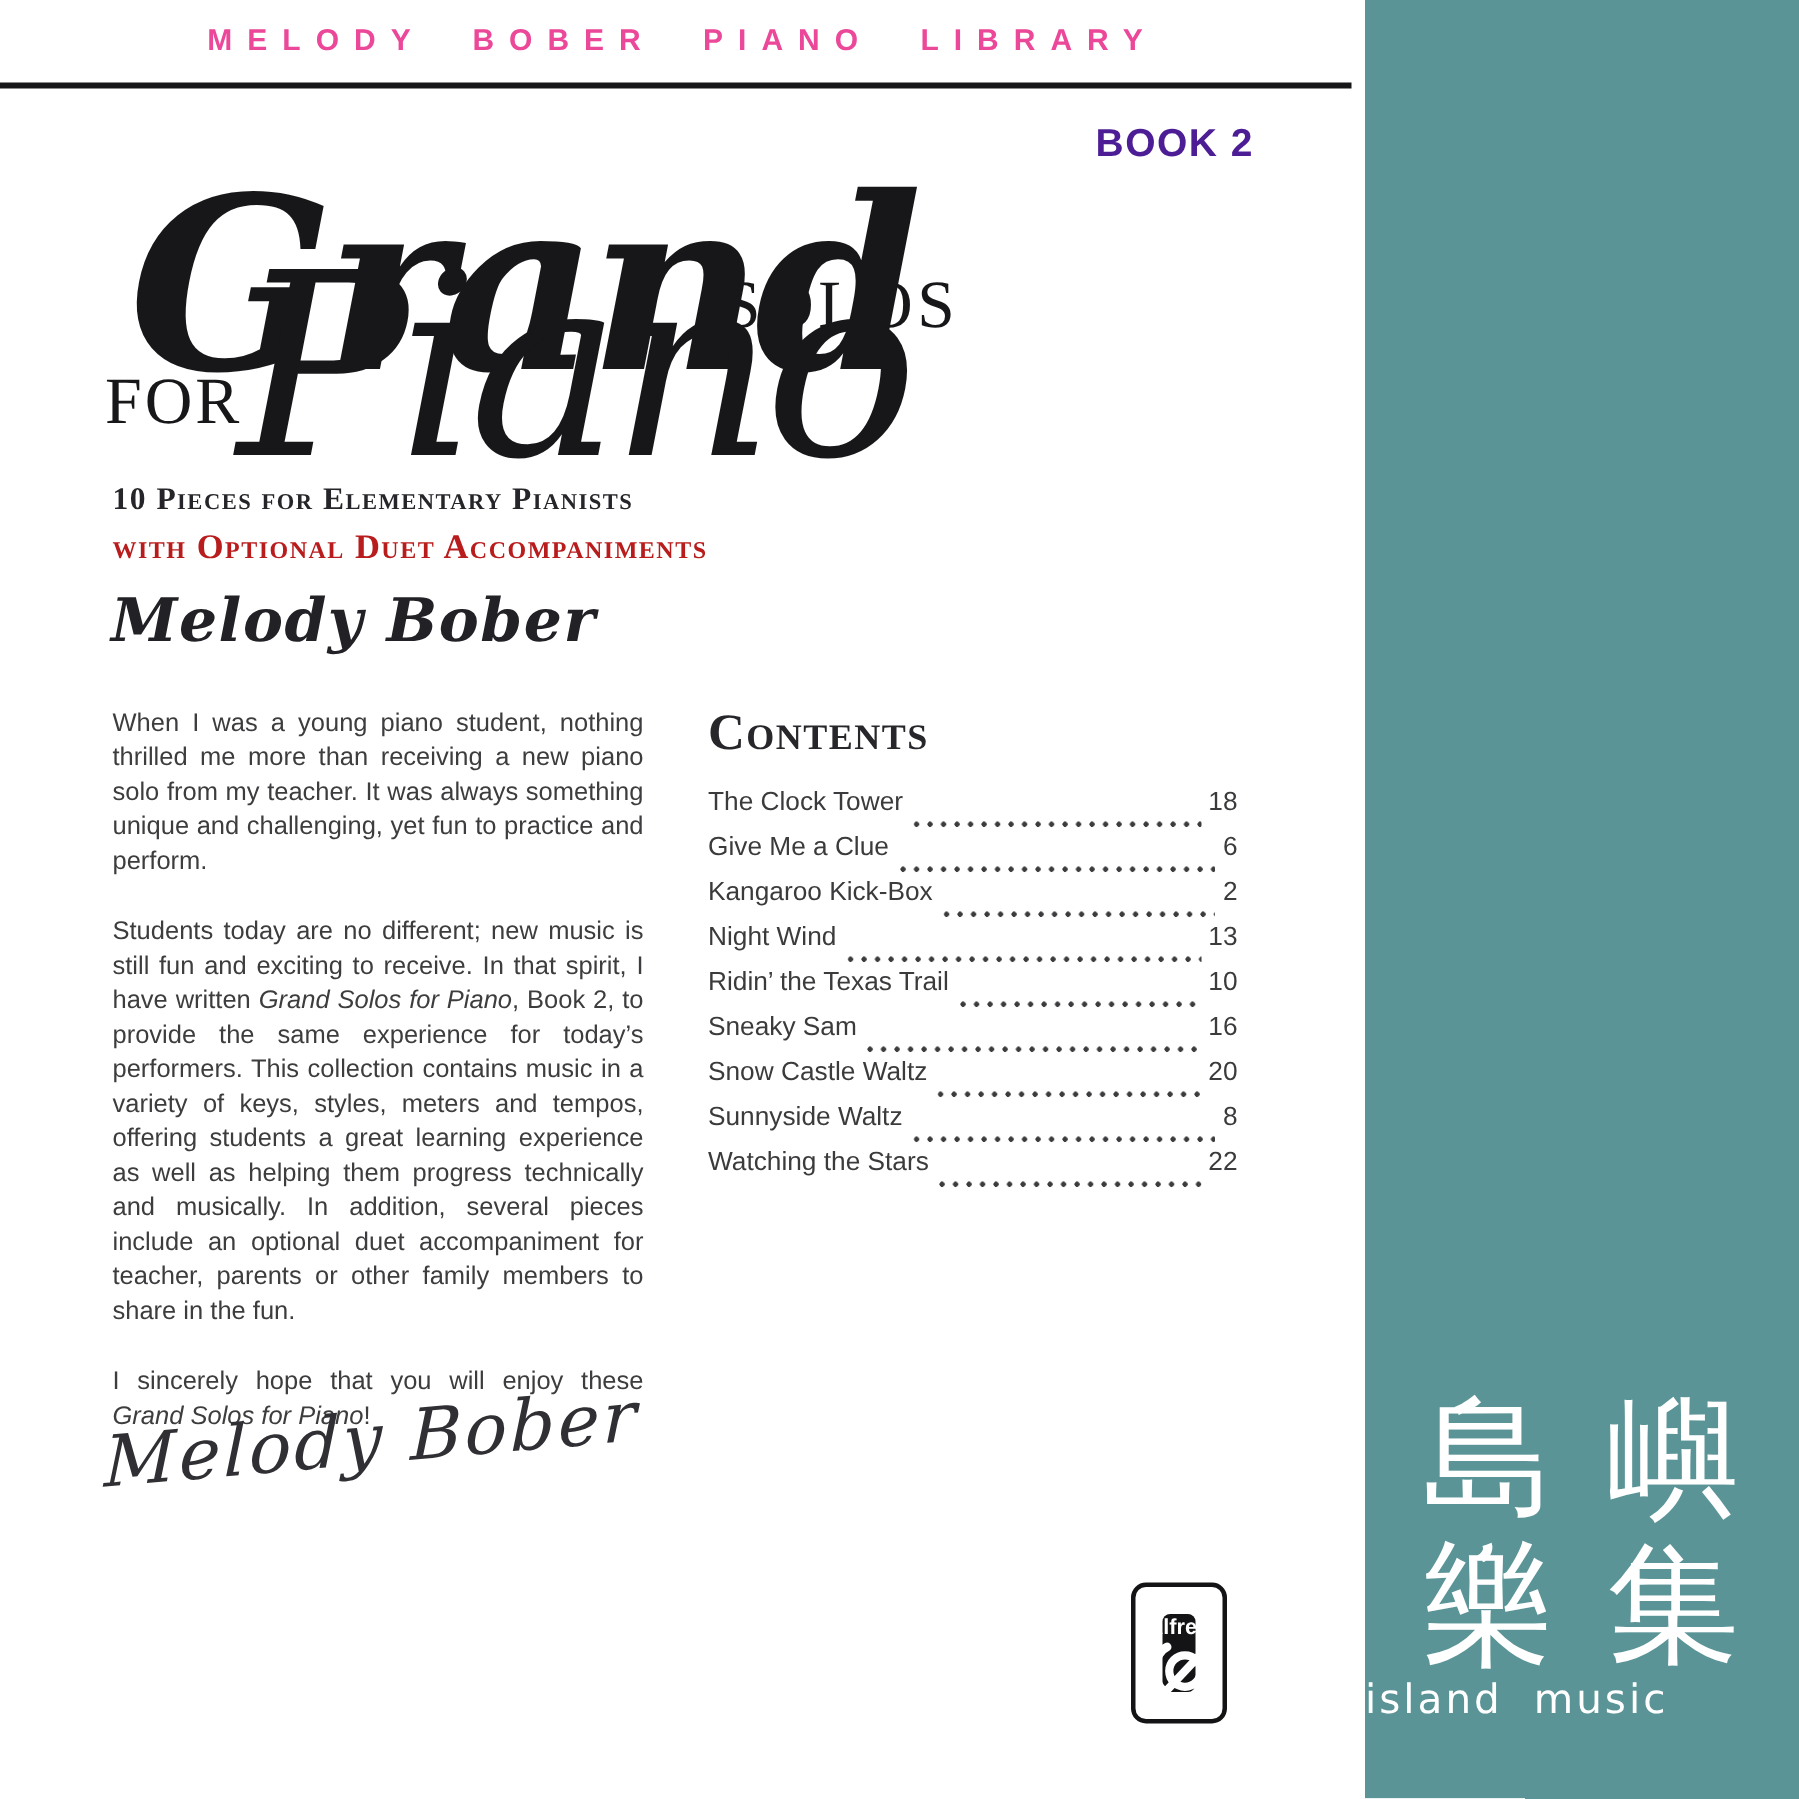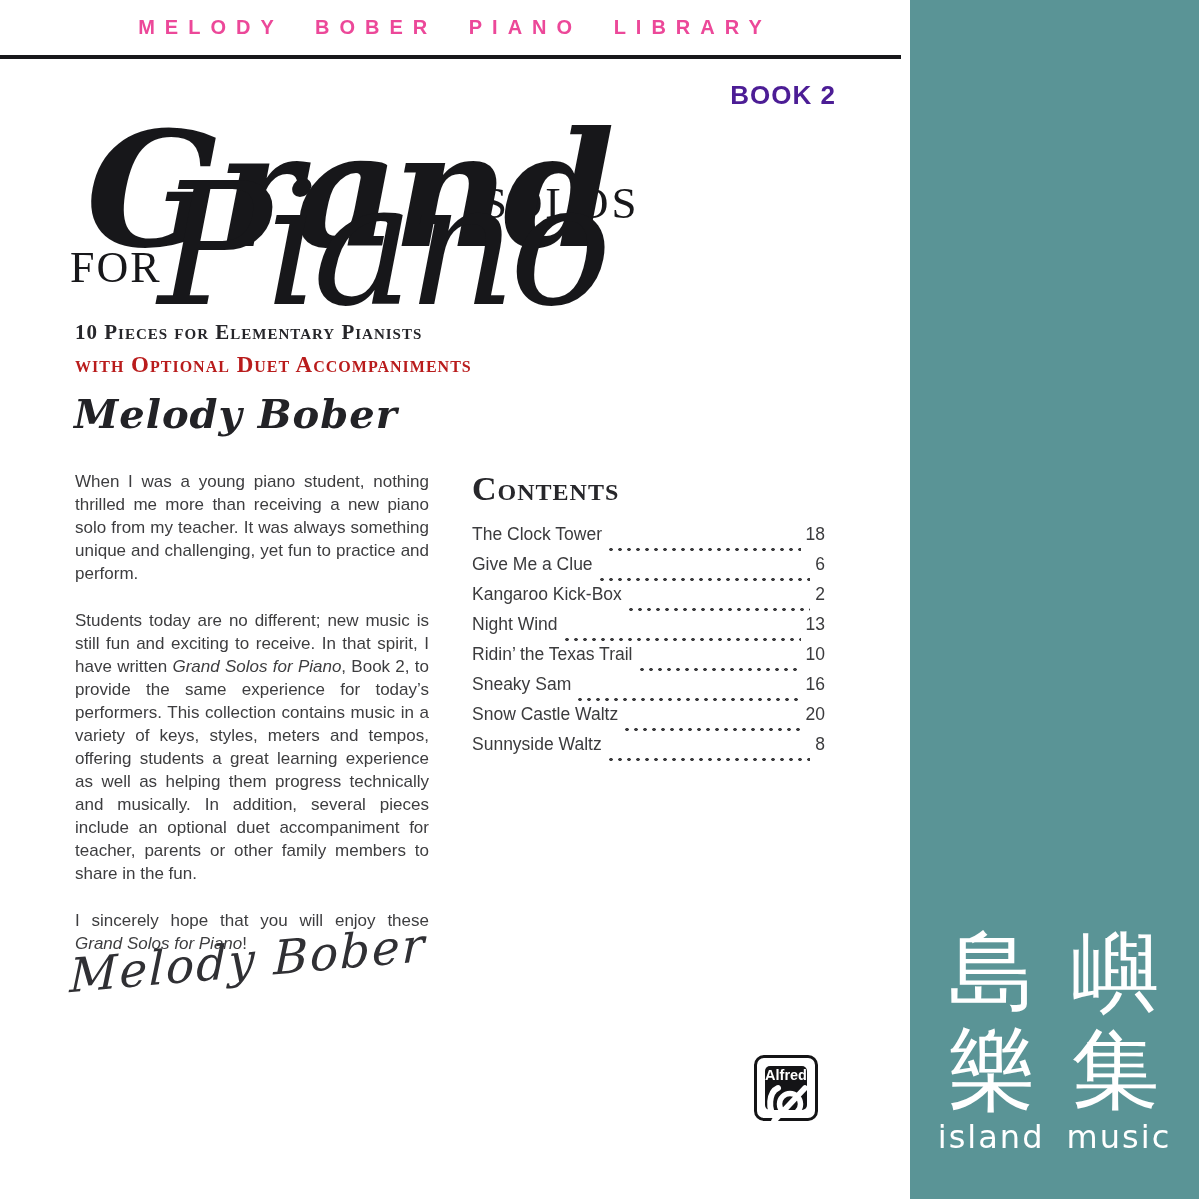--- a/index.html
+++ b/index.html
@@ -50,37 +50,37 @@
   .toc-title{white-space:nowrap;}
   .toc-leader{flex:1;height:5px;margin:0 5px 2px 7px;align-self:flex-end;
      background-image:radial-gradient(circle at 2px 2.5px,#3c3c3e 1.6px,rgba(0,0,0,0) 1.9px);
      background-size:9px 5px;background-repeat:repeat-x;background-position:left bottom;}
   .toc-page{white-space:nowrap;}
 
   
   .copyright{position:absolute;left:415px;top:1060px;width:330px;text-align:right;
      font-size:12.5px;line-height:15.5px;color:#404042;}
   .copyright .gap{display:inline-block;width:16px;}
-  .alfred-logo{position:absolute;left:754px;top:1055px;width:64px;height:66px;
+  .alfred-logo{position:absolute;left:754px;top:1055px;width:64px;height:94px;
      border:3px solid #141416;border-radius:10px;background:#ffffff;box-sizing:border-box;
-     padding:8px;}
+     padding:18px;}
   .alfred-inner{width:100%;height:100%;background:#141416;border-radius:5px;
      display:flex;flex-direction:column;align-items:center;}
   .alfred-name{color:#ffffff;font-weight:700;font-size:14.5px;letter-spacing:0px;
      font-family:"Liberation Sans",sans-serif;margin-top:1px;}
   .alfred-mark{flex:1;display:flex;align-items:center;justify-content:center;}
 
   
   .sidebar{position:absolute;left:910px;top:0;width:289px;height:1199px;}
   .cjk-grid{position:absolute;left:24px;top:925px;width:240px;display:grid;
      grid-template-columns:1fr 1fr;grid-row-gap:4px;grid-column-gap:6px;}
   .cjk-grid span{font-family:"DejaVu Sans",sans-serif;font-size:88px;line-height:94px;
      color:#ffffff;text-align:center;}
-  .sidebar-caption{position:absolute;left:0;top:1118px;width:289px;text-align:center;
-     color:#ffffff;font-size:32px;letter-spacing:2px;word-spacing:10px;
+  .sidebar-caption{position:absolute;left:0;top:1118px;width:289px;
+     color:#ffffff;font-size:27px;letter-spacing:2px;word-spacing:10px;
      font-family:"DejaVu Sans",sans-serif;}
 </style>
 </head>
 <body>
 
 <div class="canvas">
 
   <div class="page">
 
     <div class="library-header">MELODY BOBER PIANO LIBRARY</div>
@@ -139,20 +139,25 @@
       <div class="toc-row">
           <span class="toc-title">Snow Castle Waltz</span>
           <span class="toc-leader"></span>
           <span class="toc-page">20</span>
         </div>
       <div class="toc-row">
           <span class="toc-title">Sunnyside Waltz</span>
           <span class="toc-leader"></span>
           <span class="toc-page">8</span>
         </div>
+      <div class="toc-row">
+          <span class="toc-title">Watching the Stars</span>
+          <span class="toc-leader"></span>
+          <span class="toc-page">22</span>
+        </div>
     </div>
 
 
     <div class="alfred-logo">
       <div class="alfred-inner">
         <div class="alfred-name">Alfred</div>
         <div class="alfred-mark">
           <svg width="46" height="42" viewBox="0 0 46 42" aria-hidden="true">
             <path d="M15 5 C6 9 4 27 13 35" stroke="#ffffff" stroke-width="6" fill="none" stroke-linecap="round"></path>
             <circle cx="27" cy="21" r="10.5" stroke="#ffffff" stroke-width="5.5" fill="none"></circle>

